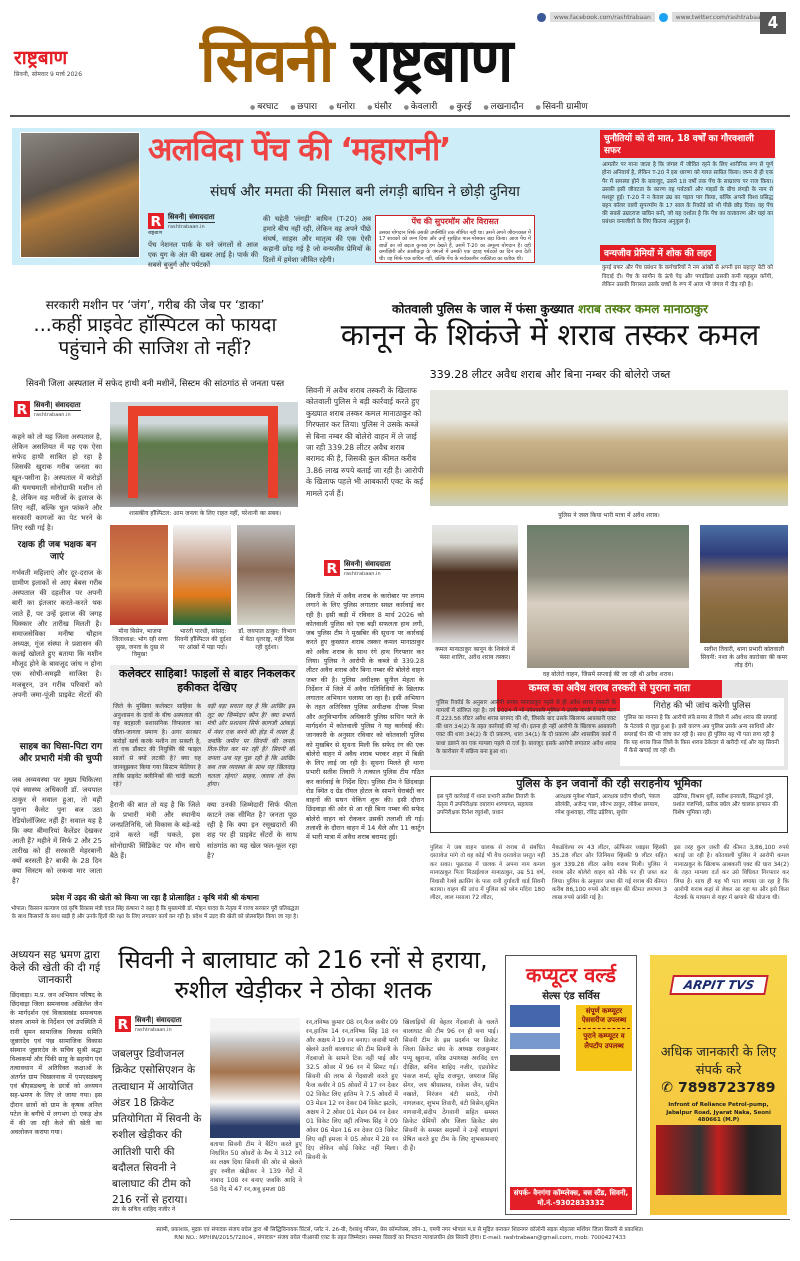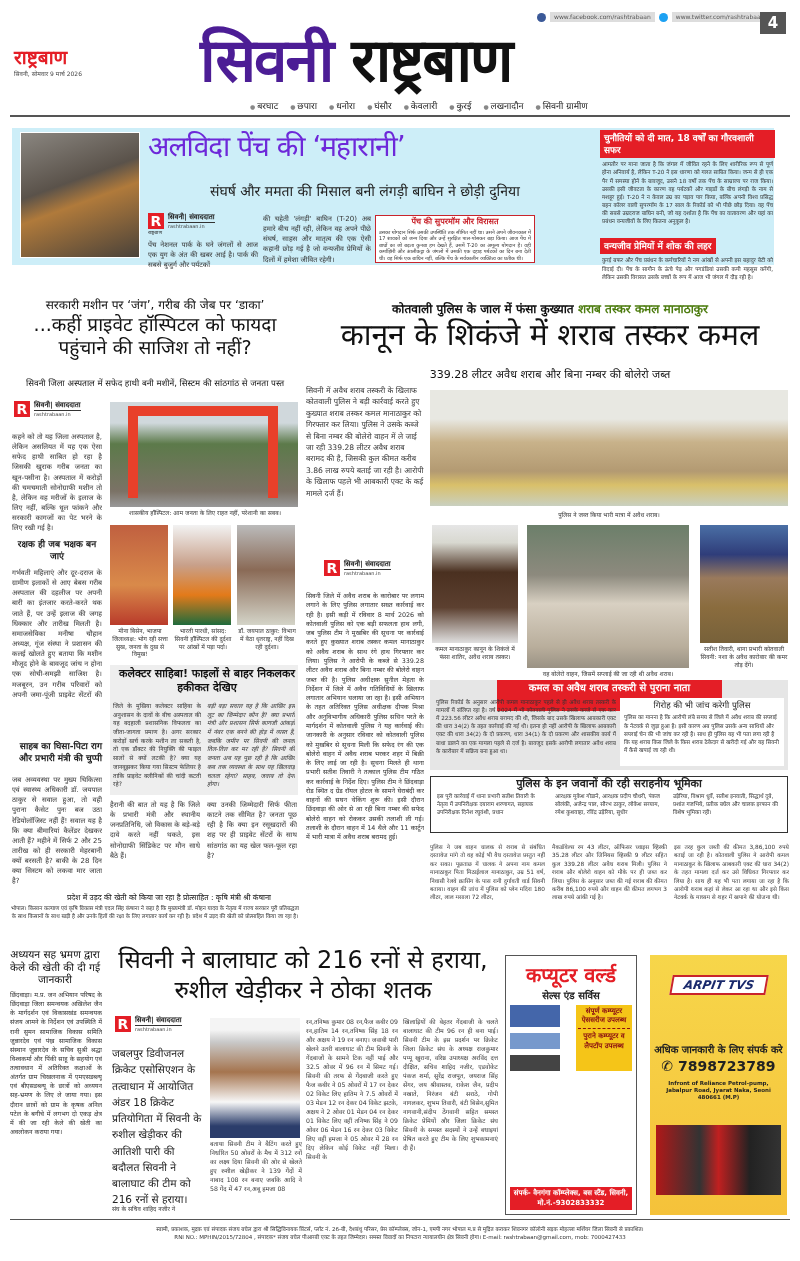--- a/index.html
+++ b/index.html
@@ -6,29 +6,29 @@
 body{width:800px;height:1261px;background:#fff;font-family:"DejaVu Sans",sans-serif;color:#222;position:relative;overflow:hidden;font-size:8px;line-height:1.35}
 .abs{position:absolute}
 .red{color:#4d7c0f}
 .social{top:12px;left:537px;display:flex;align-items:center;gap:4px;font-size:6px;color:#555}
 .social .ic{width:9px;height:9px;border-radius:50%;display:inline-block}
 .social .bar{background:#ddd;padding:1px 4px;min-width:88px}
 .pagenum{top:12px;left:760px;width:26px;height:22px;background:#555;color:#fff;font-weight:bold;font-size:15px;text-align:center;line-height:22px}
 .small-logo{top:45px;left:14px;font-family:"DejaVu Serif",serif;font-weight:bold;font-size:19px;color:#e41e26}
 .date{top:70px;left:14px;font-size:6px;color:#444}
 .masthead{top:30px;left:200px;font-weight:bold;font-size:60px;line-height:1;letter-spacing:-2px}
-.masthead .s1{color:#4c1d95}
+.masthead .s1{color:#a16207}
 .masthead .s2{color:#111}
 .subnav{top:100px;left:250px;font-size:9px;color:#222;display:flex;gap:12px}
 .subnav span:before{content:"● ";color:#888;font-size:6px}
 .topline{top:115px;left:10px;width:780px;height:2px;background:#555}
 
 .tigerbox{top:128px;left:12px;width:762px;height:137px;background:#cdeef8}
 .tigerphoto{top:132px;left:20px;width:120px;height:126px;background:linear-gradient(160deg,#8a8680,#5a524a 40%,#b07a3b 55%,#4a423a);border:1px solid #fff}
-.tiger-h{top:133px;left:148px;font-size:28px;font-weight:normal;color:#6d28d9;letter-spacing:-1px;line-height:1}
+.tiger-h{top:133px;left:148px;font-size:32px;font-weight:bold;color:#ef4444;letter-spacing:-1px;line-height:1}
 .tiger-sub{top:182px;left:210px;font-size:14px;color:#222}
 .rlogo{width:16px;height:16px;background:#e41e26;color:#fff;font-weight:bold;font-size:14px;text-align:center;line-height:16px}
 .byline{display:flex;gap:4px;align-items:flex-start}
 .byline .bt{font-size:7px;font-weight:bold;border-bottom:1px solid #333}
 .byline .bu{font-size:5px;color:#444}
 .col{font-size:7px;line-height:1.45;color:#333;text-align:justify}
 .redbox{top:215px;left:375px;width:160px;height:48px;border:1px solid #c9242c;background:#fff}
 .redbox h4{color:#c9242c;font-size:8px;text-align:center;padding:1px}
 .sidebox{top:130px;left:600px;width:175px}
 .sidebox .hd{background:#e41e26;color:#fff;font-weight:bold;font-size:9px;padding:2px 4px;display:inline-block}
@@ -87,21 +87,21 @@
 </div>
 <div class="abs col" style="top:240px;left:148px;width:110px">पेंच नेशनल पार्क के घने जंगलों से आज एक युग के अंत की खबर आई है। पार्क की सबसे बुजुर्ग और पर्यटकों</div>
 <div class="abs col" style="top:214px;left:263px;width:108px">की चहेती 'लंगड़ी' बाघिन (T-20) अब हमारे बीच नहीं रही, लेकिन वह अपने पीछे संघर्ष, साहस और मातृत्व की एक ऐसी कहानी छोड़ गई है जो वन्यजीव प्रेमियों के दिलों में हमेशा जीवित रहेगी।</div>
 <div class="abs redbox">
   <h4>पेंच की सुपरमॉम और विरासत</h4>
   <div class="col" style="font-size:5px;padding:0 3px;line-height:1.3;overflow:hidden;height:36px">उसका योगदान सिर्फ उसकी उपस्थिति तक सीमित नहीं था। उसने अपने जीवनकाल में 17 शावकों को जन्म दिया और उन्हें सुरक्षित पाल-पोसकर बड़ा किया। आज पेंच में बाघों का जो बढ़ता कुनबा हम देखते हैं, उसमें T-20 का अमूल्य योगदान है। वही कर्माझिरी और आलीकट्टा के जंगलों में उसकी एक दहाड़ पर्यटकों का दिन बना देती थी। वह सिर्फ एक बाघिन नहीं, बल्कि पेंच के सर्वकालीन व्यक्तित्व का प्रतीक थी।</div>
 </div>
 <div class="abs sidebox">
   <div class="hd">चुनौतियों को दी मात, 18 वर्षों का गौरवशाली सफर</div>
   <div class="col" style="font-size:5.6px;height:78px;overflow:hidden;padding:2px">आमतौर पर माना जाता है कि जंगल में जीवित रहने के लिए शारीरिक रूप से पूर्ण होना अनिवार्य है, लेकिन T-20 ने इस धारणा को गलत साबित किया। जन्म से ही एक पैर में समस्या होने के बावजूद, उसने 18 वर्षों तक पेंच के साम्राज्य पर राज किया। उसकी इसी जीवटता के कारण वह पर्यटकों और गाइडों के बीच लंगड़ी के नाम से मशहूर हुई। T-20 ने न केवल उम्र का पड़ाव पार किया, बल्कि अपनी विश्व प्रसिद्ध बहन कॉलर वाली सुपरमॉम के 17 साल के रिकॉर्ड को भी पीछे छोड़ दिया। वह पेंच की सबसे उम्रदराज बाघिन बनी, जो यह दर्शाता है कि पेंच का वातावरण और यहां का प्रबंधन वन्यजीवों के लिए कितना अनुकूल है।</div>
-  <div class="hd" style="margin-top:2px">वन्यजीव प्रेमियों में शोक की लहर</div>
+  <div class="hd" style="margin-top:9px">वन्यजीव प्रेमियों में शोक की लहर</div>
   <div class="col" style="font-size:5.6px;padding:2px">कुरई बफर और पेंच प्रबंधन के कर्मचारियों ने नम आंखों से अपनी इस बहादुर बेटी को विदाई दी। पेंच के सागौन के ऊंचे पेड़ और पगडंडियां उसकी कमी महसूस करेंगी, लेकिन उसकी विरासत उसके बच्चों के रूप में आज भी जंगल में दौड़ रही है।</div>
 </div>
 
 <div class="abs hdr" style="top:297px;left:10px;width:290px;font-size:12px">सरकारी मशीन पर ‘जंग’, गरीब की जेब पर ‘डाका’</div>
 <div class="abs hdr" style="top:313px;left:10px;width:290px;font-size:19px;line-height:1.2">...कहीं प्राइवेट हॉस्पिटल को फायदा पहुंचाने की साजिश तो नहीं?</div>
 <div class="abs hdr" style="top:378px;left:10px;width:290px;font-size:8.5px">सिवनी जिला अस्पताल में सफेद हाथी बनी मशीनें, सिस्टम की सांठगांठ से जनता पस्त</div>
 <div class="abs byline" style="top:401px;left:14px">
   <div>
       <div class="rlogo">R</div>
     </div>
@@ -128,21 +128,21 @@
 <div class="abs caption" style="top:627px;left:173px;width:60px">भारती पारधी, सांसद: सिवनी हॉस्पिटल की दुर्दशा पर आंखों में पड़ा पर्दा।</div>
 <div class="abs caption" style="top:627px;left:237px;width:60px">डॉ. जयपाल ठाकुर: विभाग में बैठा धृतराष्ट्र, नहीं दिख रही दुर्दशा।</div>
 
 <div class="abs gray-box" style="top:665px;left:110px;width:188px;height:130px"></div>
 <div class="abs hdr" style="top:667px;left:110px;width:194px;font-size:11px;font-weight:bold;line-height:1.25">कलेक्टर साहिबा! फाइलों से बाहर निकलकर हकीकत देखिए</div>
 <div class="abs col" style="top:702px;left:113px;width:88px;height:92px;overflow:hidden;font-size:6px">जिले के मुखिया कलेक्टर साहिबा के अनुशासन के दावों के बीच अस्पताल की यह बदहाली प्रशासनिक विफलता का जीता-जागता प्रमाण है। अगर सरकार करोड़ों खर्च करके मशीन ला सकती है, तो एक डॉक्टर की नियुक्ति की फाइल सालों से क्यों लटकी है? क्या यह जानबूझकर किया गया सिस्टम फेलियर है ताकि प्राइवेट क्लीनिकों की चांदी कटती रहे?</div>
 <div class="abs col" style="top:702px;left:207px;width:88px;height:92px;overflow:hidden;font-size:6px;font-style:italic">बड़ी बड़ा सवाल यह है कि आखिर इस लूट का जिम्मेदार कौन है? क्या प्रभारी मंत्री और प्रशासन सिर्फ कागजी आंकड़ों में नंबर एक बनने की होड़ में व्यस्त हैं, जबकि जमीन पर सिवनी की जनता तिल-तिल कर मर रही है? सिवनी की जनता अब यह पूछ रही है कि आखिर कब तक व्यवस्था के साथ यह खिलवाड़ चलता रहेगा? साहब, जवाब तो देना होगा।</div>
 <div class="abs col" style="top:800px;left:110px;width:90px;height:80px;overflow:hidden">हैरानी की बात तो यह है कि जिले के प्रभारी मंत्री और स्थानीय जनप्रतिनिधि, जो विकास के बड़े-बड़े दावे करते नहीं थकते, इस सोनोग्राफी सिंडिकेट पर मौन साधे बैठे हैं।</div>
 <div class="abs col" style="top:800px;left:207px;width:90px;height:80px;overflow:hidden">क्या उनकी जिम्मेदारी सिर्फ फीता काटने तक सीमित है? जनता पूछ रही है कि क्या इन रसूखदारों की शह पर ही प्राइवेट सेंटरों के साथ सांठगांठ का यह खेल फल-फूल रहा है?</div>
 
-<div class="abs hdr" style="top:893px;left:24px;width:290px;font-size:7.5px;font-weight:normal">प्रदेश में उड़द की खेती को किया जा रहा है प्रोत्साहित : कृषि मंत्री श्री कंषाना</div>
+<div class="abs hdr" style="top:893px;left:10px;width:290px;font-size:7.5px;font-weight:bold">प्रदेश में उड़द की खेती को किया जा रहा है प्रोत्साहित : कृषि मंत्री श्री कंषाना</div>
 <div class="abs col" style="top:905px;left:10px;width:290px;font-size:5.5px;text-align:center">भोपाल। किसान कल्याण एवं कृषि विकास मंत्री एदल सिंह कंषाना ने कहा है कि मुख्यमंत्री डॉ. मोहन यादव के नेतृत्व में राज्य सरकार पूरी प्रतिबद्धता के साथ किसानों के साथ खड़ी है और उनके हितों की रक्षा के लिए लगातार कार्य कर रही है। प्रदेश में उड़द की खेती को प्रोत्साहित किया जा रहा है।</div>
 
 <div class="abs hdr" style="top:301px;left:305px;width:490px;font-size:12px;font-weight:bold">
   <span>कोतवाली पुलिस के जाल में फंसा कुख्यात</span>
   <span class="red">शराब तस्कर कमल मानाठाकुर</span>
 </div>
 <div class="abs hdr" style="top:318px;left:305px;width:490px;font-size:30px;line-height:1.1">कानून के शिकंजे में शराब तस्कर कमल</div>
 <div class="abs hdr" style="top:368px;left:305px;width:490px;font-size:11px">339.28 लीटर अवैध शराब और बिना नम्बर की बोलेरो जब्त</div>
 <div class="abs col" style="top:385px;left:306px;width:118px;height:140px;overflow:hidden;font-size:7.6px;line-height:1.5;text-align:left">सिवनी में अवैध शराब तस्करी के खिलाफ कोतवाली पुलिस ने बड़ी कार्रवाई करते हुए कुख्यात शराब तस्कर कमल मानाठाकुर को गिरफ्तार कर लिया। पुलिस ने उसके कब्जे से बिना नम्बर की बोलेरो वाहन में ले जाई जा रही 339.28 लीटर अवैध शराब बरामद की है, जिसकी कुल कीमत करीब 3.86 लाख रुपये बताई जा रही है। आरोपी के खिलाफ पहले भी आबकारी एक्ट के कई मामले दर्ज हैं।</div>
 <div class="abs photo" style="top:390px;left:430px;width:358px;height:116px;background:linear-gradient(#e8e8e2 0,#e8e8e2 25%,#c8b28a 45%,#b39a72 70%,#d9c06a 82%,#c9d0c0)"></div>
@@ -217,21 +217,21 @@
     </div>
     <div style="flex:1;background:#f5c518;font-size:7px;font-weight:bold;color:#8a0d12;text-align:center;padding:2px">
       <div>संपूर्ण कम्प्यूटर ऐससरीज उपलब्ध</div>
       <div style="border-top:1px dashed #8a0d12;margin-top:3px;padding-top:3px">पुराने कम्प्यूटर व लैपटॉप उपलब्ध</div>
     </div>
   </div>
   <div style="position:absolute;bottom:4px;left:4px;right:4px;background:#e41e26;color:#fff;font-size:7px;font-weight:bold;text-align:center;padding:2px">संपर्क- वैनगंगा कॉम्प्लेक्स, बस स्टैंड, सिवनी, मो.नं.-9302833332</div>
 </div>
 <div class="abs ad2">
   <div style="margin:20px auto 0;width:96px;background:#fff;border:2px solid #c9242c;color:#1a2a6c;font-weight:bold;font-style:italic;font-size:12px;text-align:center;transform:skewX(-10deg)">ARPIT TVS</div>
-  <div style="font-size:10px;font-weight:bold;text-align:center;margin-top:48px;color:#222">अधिक जानकारी के लिए संपर्क करे</div>
+  <div style="font-size:13px;font-weight:normal;text-align:center;margin-top:48px;color:#222">अधिक जानकारी के लिए संपर्क करे</div>
   <div style="font-size:14px;font-weight:bold;text-align:center;color:#222"><span>✆ </span><span>7898723789</span></div>
   <div style="font-size:5.5px;font-weight:bold;text-align:center;padding:4px 8px;color:#222">Infront of Reliance Petrol-pump, Jabalpur Road, Jyarat Naka, Seoni 480661 (M.P)</div>
   <div style="position:absolute;bottom:20px;left:6px;right:6px;height:70px;background:linear-gradient(90deg,#b01818,#333 35%,#c02020 50%,#222 75%,#333)"></div>
 </div>
 
 <div class="abs footline"></div>
 <div class="abs footer">
   <div>स्वामी, प्रकाशक, मुद्रक एवं संपादक संजय बघेल द्वारा श्री सिद्धिविनायक प्रिंटर्स, प्लॉट नं. 26-बी, देशबंधु परिसर, प्रेस कॉम्प्लेक्स, जोन-1, एमपी नगर भोपाल म.प्र से मुद्रित कराकर शिवनगर कॉलोनी सड़क मोहल्ला मर्शियर जिला सिवनी से प्रकाशित।</div>
   <div>RNI NO.: MPHIN/2015/72804 , संपादक* संजय बघेल पीआरबी एक्ट के तहत जिम्मेदार। समस्त विवादों का निपटारा न्यायालयीन क्षेत्र सिवनी होगा। E-mail: rashtrabaan@gmail.com, mob: 7000427433</div>
 </div>

